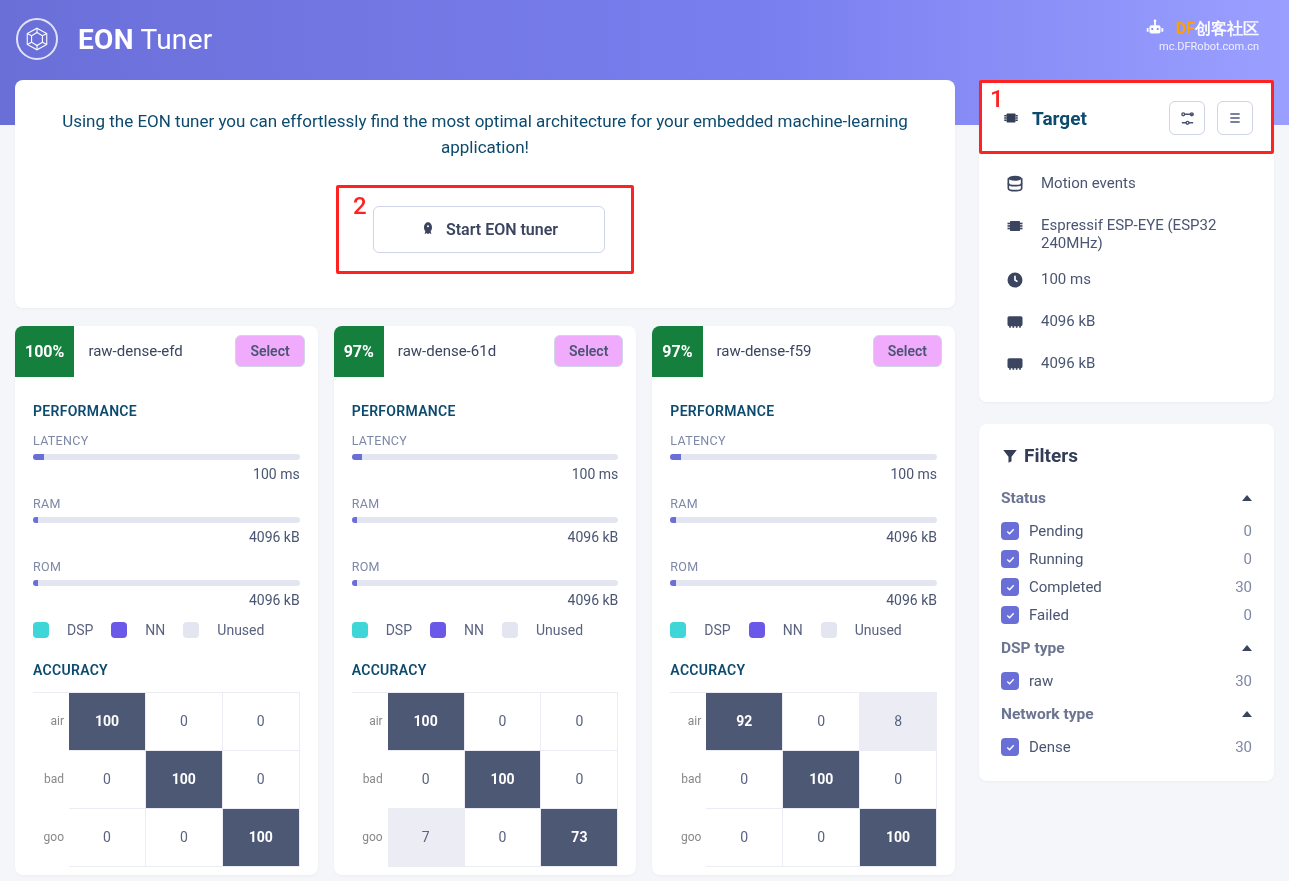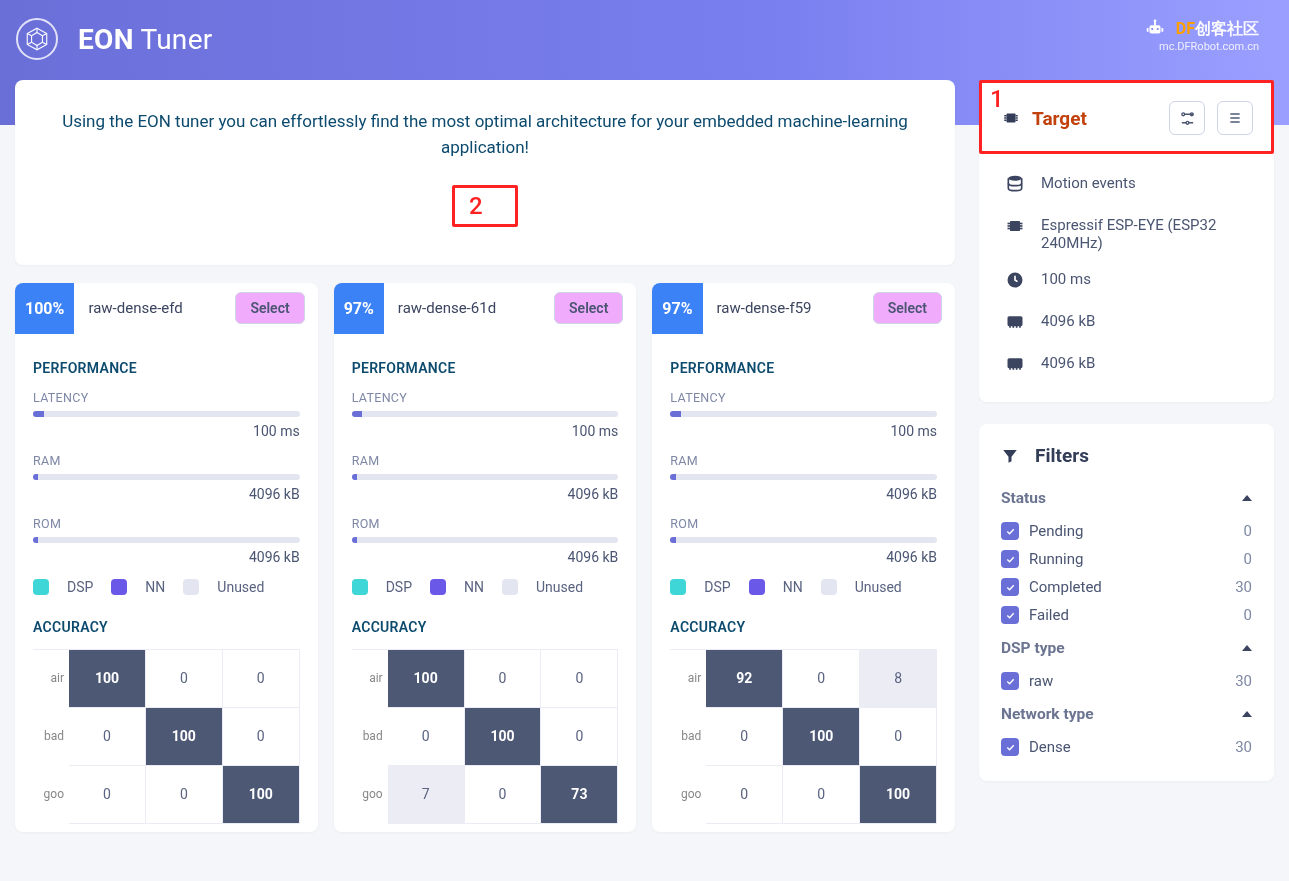--- a/index.html
+++ b/index.html
@@ -40,21 +40,21 @@
   background:#fff; color:#3c4560; font-size:16px; font-weight:600; cursor:pointer;
 }
 .red-box { border: 3px solid #ff2222; border-radius: 2px; position: relative; }
 .red-label { position:absolute; color:#ff2222; font-size:24px; font-weight:500; }
 .intro-red-wrap { display:inline-block; padding:18px 26px 18px 34px; }
 .intro-red-wrap .red-label { left: 14px; top: 4px; }
 
 .models { display:flex; gap:16px; }
 .model-card { flex:1; min-width:0; }
 .model-head { display:flex; align-items:center; gap:14px; padding:0 13px 0 0; }
-.score-badge { background:#3b82f6; color:#fff; font-weight:700; font-size:16px; padding:16px 10px; border-radius: 8px 0 0 0;}
+.score-badge { background:#15803d; color:#fff; font-weight:700; font-size:16px; padding:16px 10px; border-radius: 8px 0 0 0;}
 .model-name { font-weight:400; color:#3c4560; font-size:15px; flex:1; }
 .select-btn { border:1px solid #cfd4e6; background:#f0abfc; border-radius:6px; padding:7px 14px; color:#4a5572; font-weight:600; font-size:14px; cursor:pointer;}
 
 .model-body { padding: 26px 18px 8px; }
 .sec-title { color:#0c4a6e; font-size:14px; font-weight:600; letter-spacing:.3px; margin-bottom:14px; }
 .metric { margin-bottom:14px; }
 .metric-label { font-size:12.5px; color:#7e88a6; letter-spacing:.3px; margin-bottom:6px; }
 .bar { height:6px; border-radius:3px; background:#e3e6f0; position:relative; overflow:hidden;}
 .bar .fill { position:absolute; left:0; top:0; bottom:0; background:#6a6fd8; }
 .metric-val { text-align:right; font-size:14px; color:#4a5572; margin-top:6px; }
@@ -69,30 +69,30 @@
 .cm .rh { font-size:12px; color:#888; justify-content:flex-end; padding-right:4px; border:none; border-bottom:1px solid transparent;}
 .cm .dk { background:#4d5875; color:#fff; font-weight:700; }
 .cm .lt { background:#ecedf4; }
 .cm { border-left: none;}
 .cm .rh { border-right: 1px solid transparent;}
 
 .sidebar-card { margin-bottom: 22px; padding: 0; }
 .target-red { padding: 10px 14px 8px; }
 .target-red .red-label { left:8px; top:2px; }
 .target-head { display:flex; align-items:center; gap:12px; padding: 8px 4px 8px 6px; }
-.target-head h3 { font-size:19px; font-weight:700; color:#c2410c; flex:1; }
+.target-head h3 { font-size:19px; font-weight:700; color:#0c4a6e; flex:1; }
 .icon-btn { width:36px; height:34px; border:1px solid #cfd4e6; border-radius:6px; display:flex; align-items:center; justify-content:center; background:#fff; cursor:pointer; color:#4a5572;}
 .chip-icon{width:18px;height:18px;}
 .target-list { padding: 20px 26px 24px; }
 .t-row { display:flex; gap:16px; align-items:flex-start; margin-bottom:18px; color:#4a5572; font-size:15px; }
 .t-row:last-child{margin-bottom:0;}
 .t-icon { width:20px; flex-shrink:0; color:#3c4560; }
 
 .filters-card { padding: 20px 22px; }
-.filters-head { display:flex; align-items:center; gap:16px; margin-bottom:22px;text-align:center; }
+.filters-head { display:flex; align-items:center; gap:5px; margin-bottom:22px;text-align:center; }
 .filters-head h3 { font-size:19px; font-weight:700; color:#333d58; }
 .fgroup-title { display:flex; justify-content:space-between; align-items:center; color:#6b7491; font-weight:700; font-size:15.5px; margin-bottom:10px; margin-top:10px;}
 .frow { display:flex; align-items:flex-end; gap:10px; padding:5px 0; font-size:15px; color:#4a5572;}
 .frow .cb { width:18px; height:18px; border-radius:4px; background:#6a6fd8; display:flex; align-items:center; justify-content:center; }
 .frow .cb svg { width:11px; height:11px; stroke:#fff; stroke-width:3; fill:none; }
 .frow .cnt { margin-left:auto; color:#7e88a6; }
 
 .caret-up { width:0;height:0;border-left:5px solid transparent;border-right:5px solid transparent;border-bottom:6px solid #3c4560; }
 
 </style>
@@ -136,20 +136,27 @@
   </div>
 </div>
 
 <div class="main">
   <div class="left-col">
 
     <div class="card intro-card">
       <div class="intro-text">Using the EON tuner you can effortlessly find the most optimal architecture for your embedded machine-learning application!</div>
       <div class="red-box intro-red-wrap">
         <span class="red-label">2</span>
+        <button class="start-btn">
+          <svg width="16" height="16" viewBox="0 0 24 24" fill="#3c4560">
+              <path d="M12 2c3 0 6 3 6 8 0 2-1 4-2 5l1 5-3-2-2 2-2-2-3 2 1-5c-1-1-2-3-2-5 0-5 3-8 6-8z"></path>
+              <circle cx="12" cy="8" r="1.5" fill="#fff"></circle>
+            </svg>
+          <span>Start EON tuner</span>
+        </button>
       </div>
     </div>
 
     <div class="models" id="models-container">
   <div class="card model-card">
     <div class="model-head">
       <div class="score-badge">100%</div>
       <div class="model-name">raw-dense-efd</div>
       <button class="select-btn">Select</button>
     </div>

